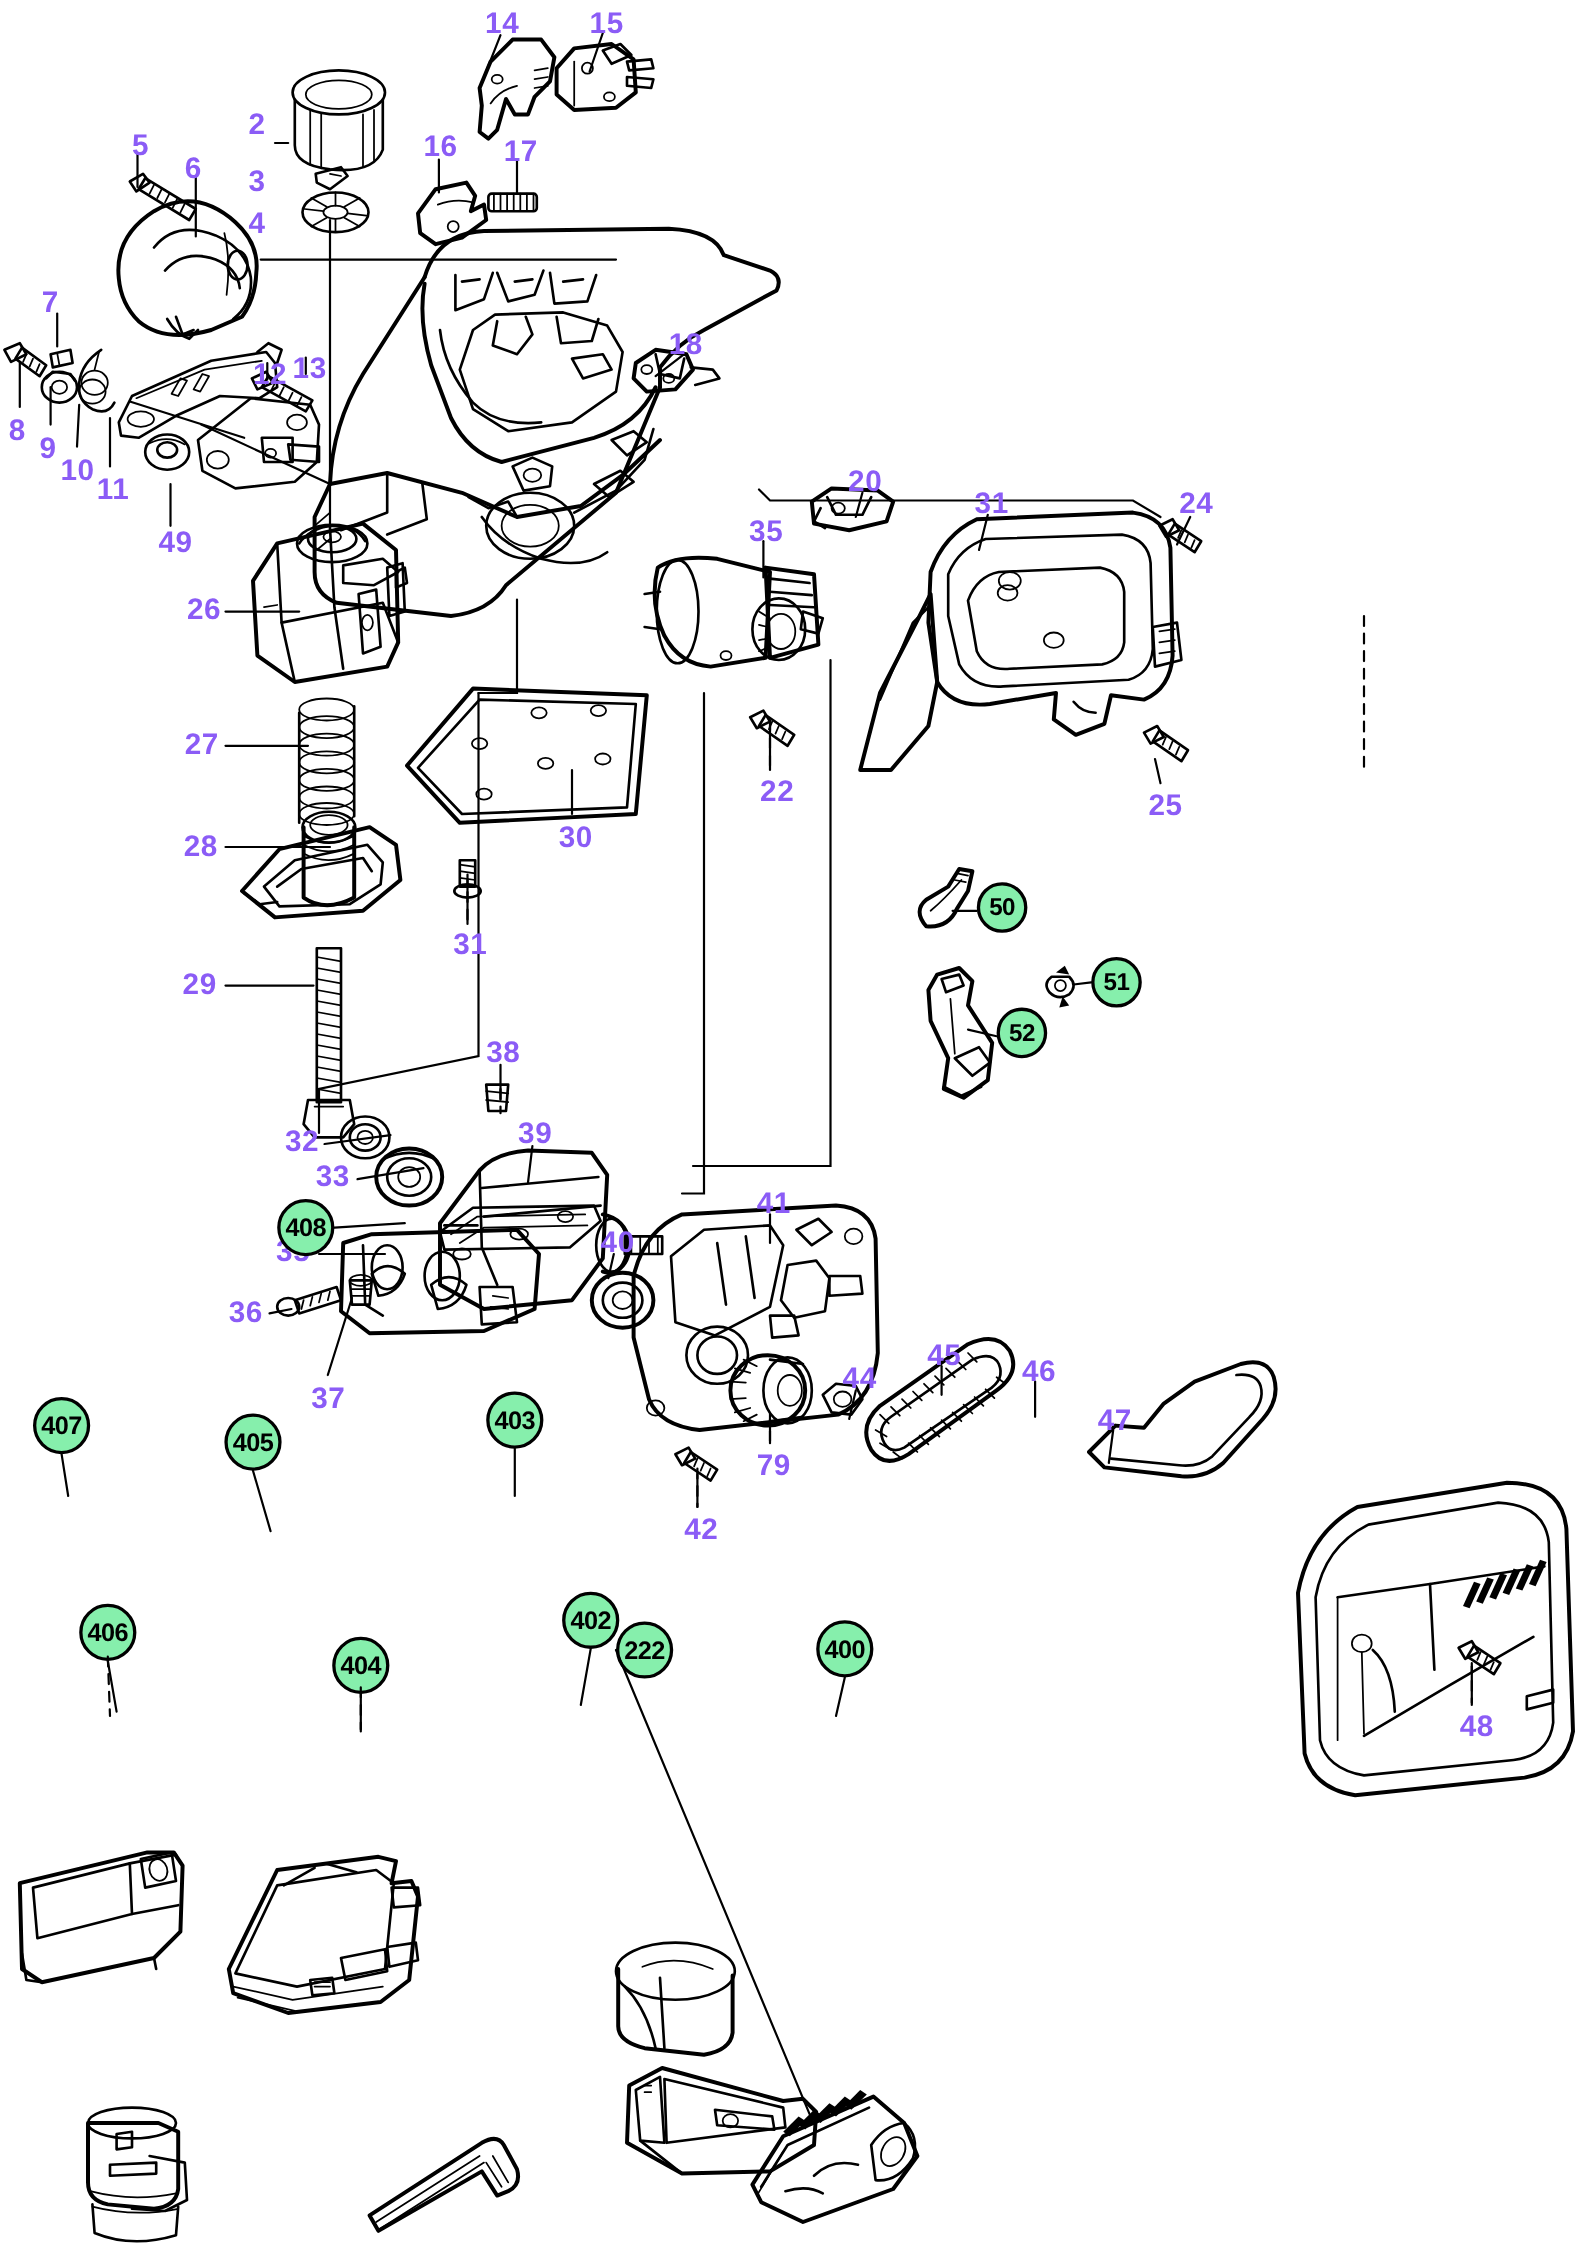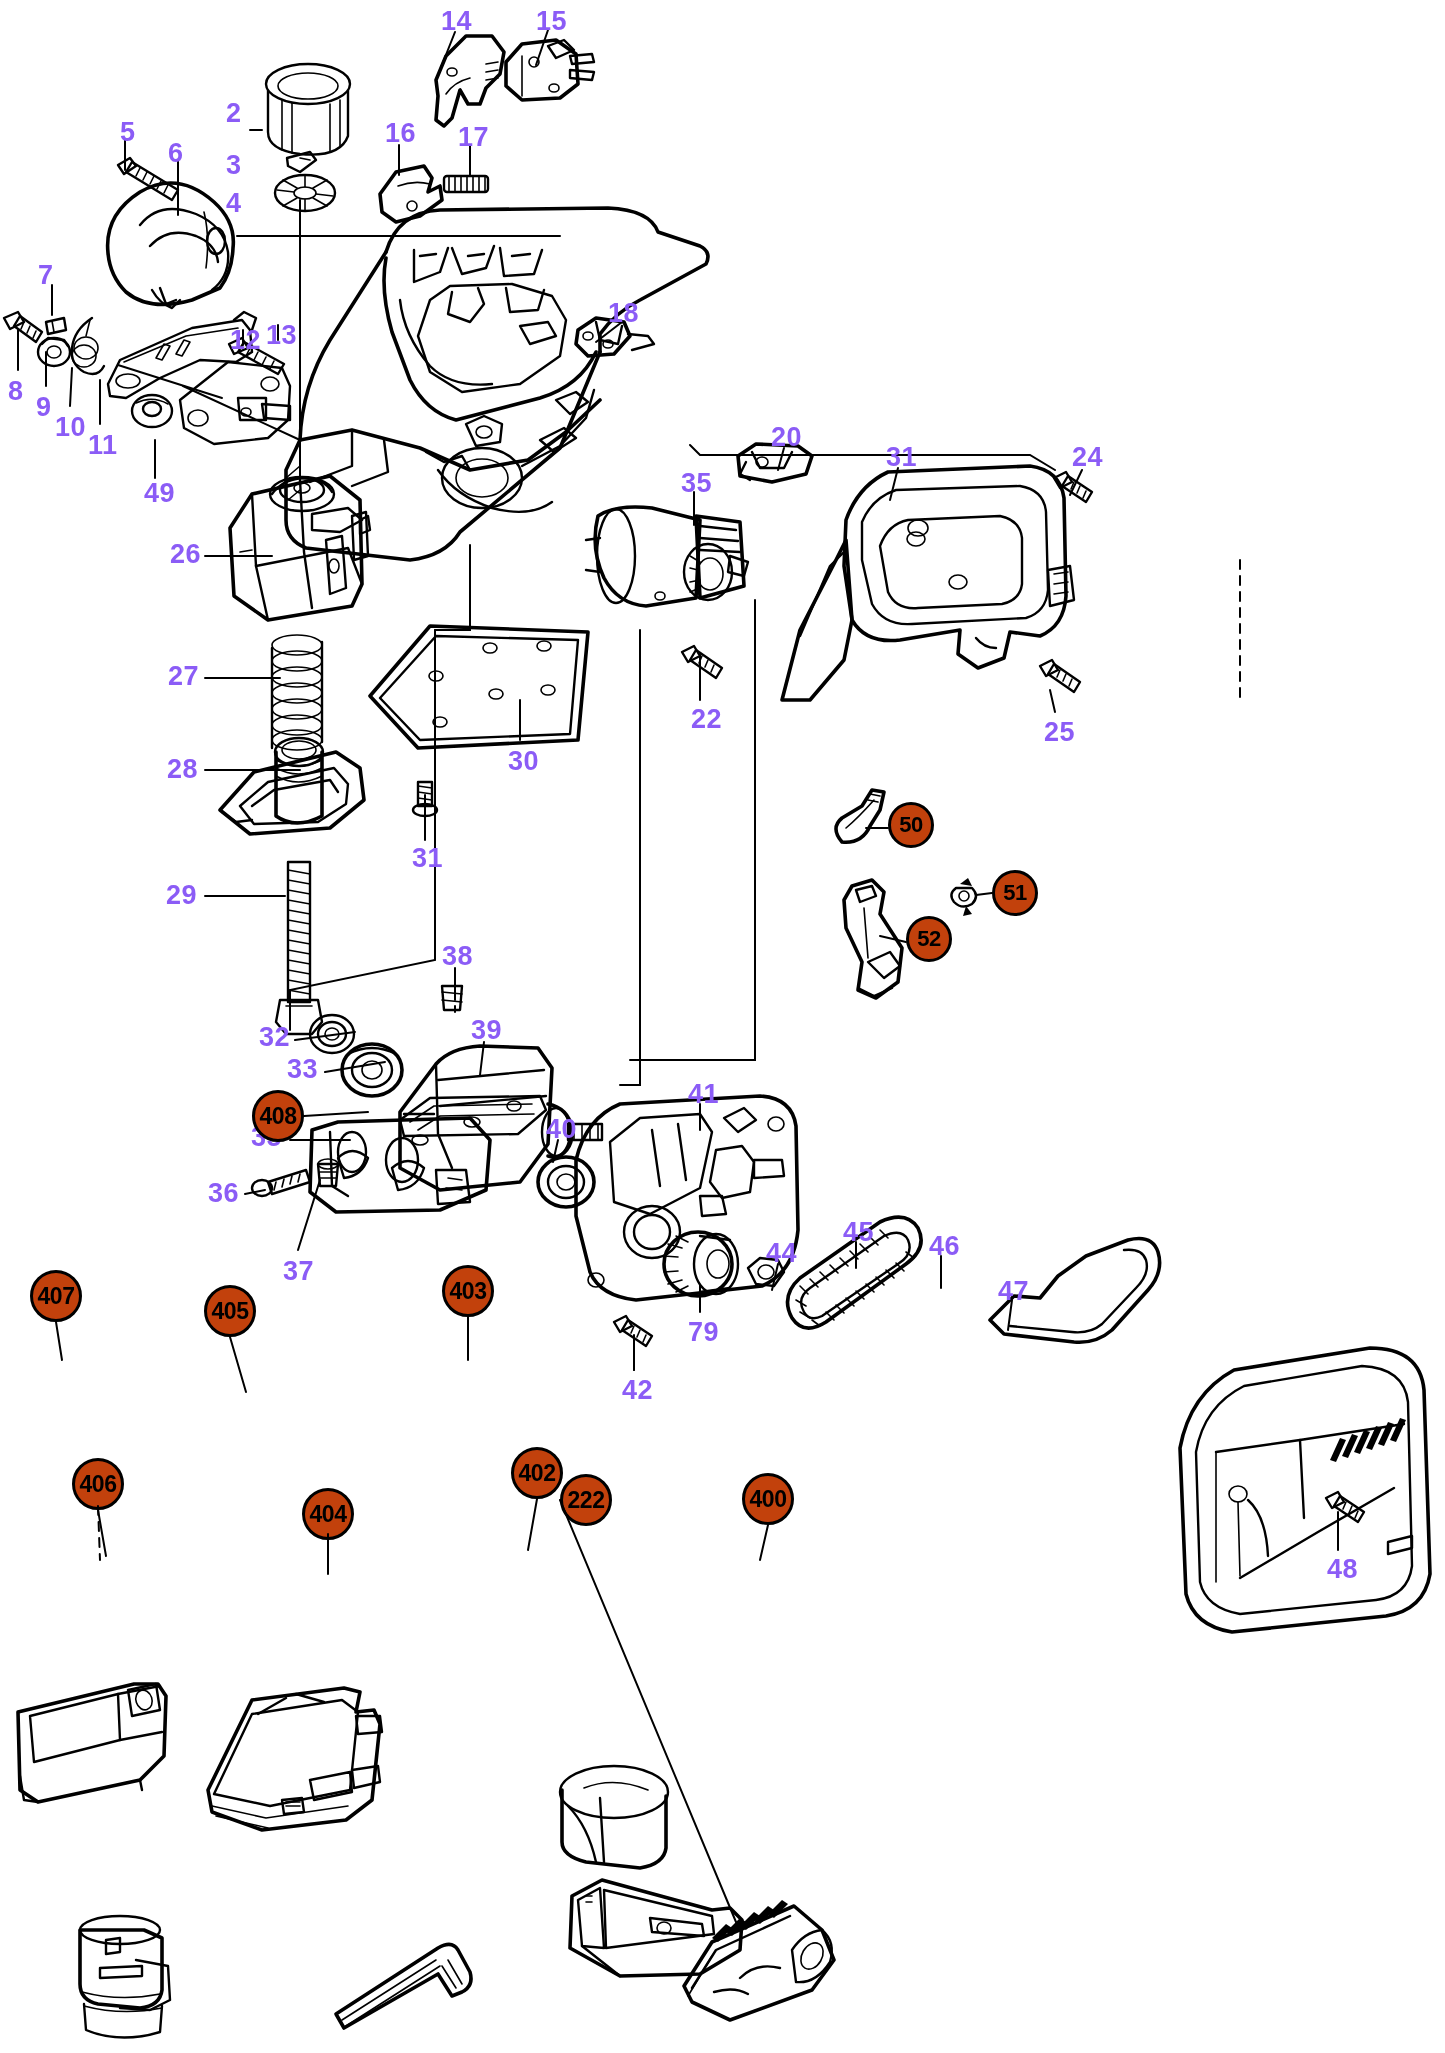--- a/index.html
+++ b/index.html
@@ -23,21 +23,21 @@
   }
   .lbl.n{font-size:27px;}
   .circ{
     position:absolute;
     border:3px solid #000;
     border-radius:50%;
     width:52px;height:52px;
     display:flex;align-items:center;justify-content:center;
     font-family:"Liberation Sans", sans-serif;
     font-weight:700;font-size:23px;color:#000;
-    background:#c2410c;
+    background:#86efac;
     box-sizing:border-box;
     letter-spacing:-.5px;
   }
   .circ.sm{width:46px;height:46px;font-size:22px;}
 </style>
 </head>
 <body>
 
 <div id="sheet">
 

